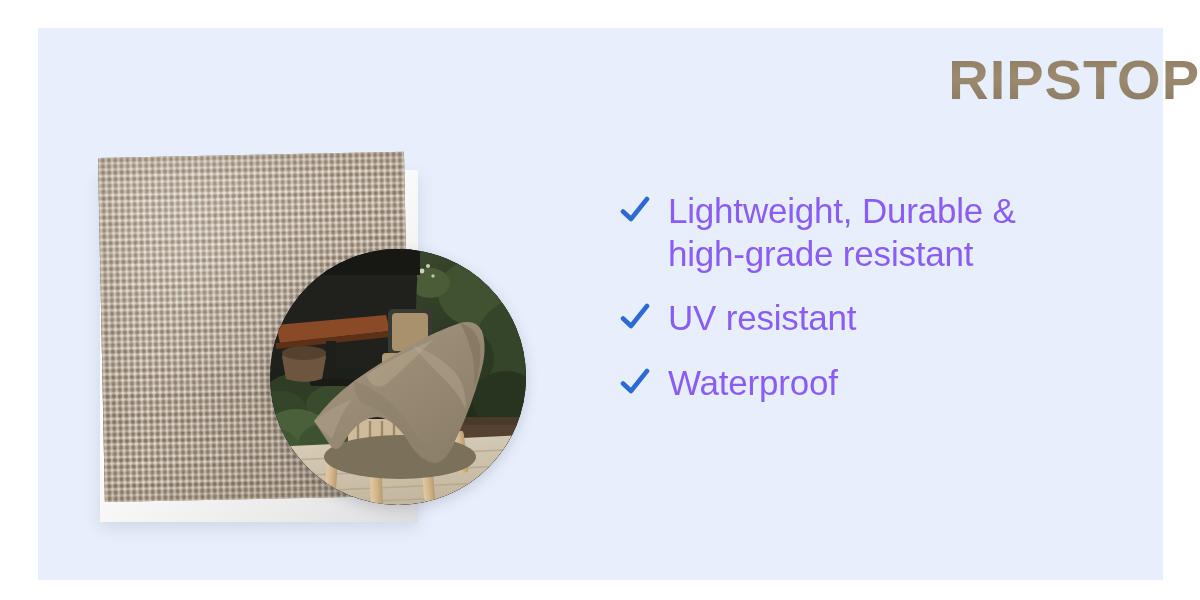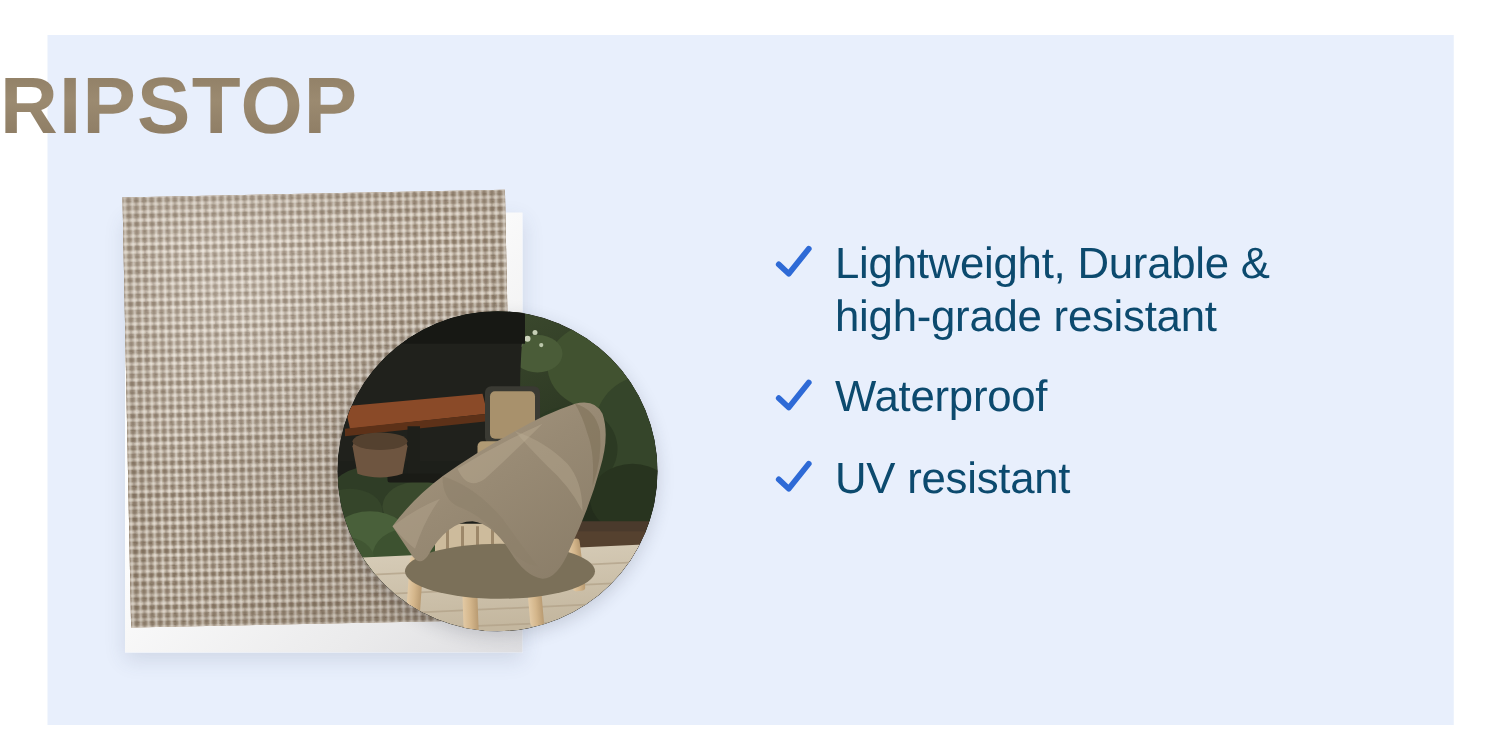--- a/index.html
+++ b/index.html
@@ -29,22 +29,22 @@
     height: 552px;
     background: #e8effc;
   }
 
   
   .title {
     position: absolute;
     left: 0;
     top: 52px;
     width: 1200px;
-    text-align: left;
-    font-size: 64px;
+    text-align: right;
+    font-size: 56px;
     font-weight: 700;
     letter-spacing: 1px;
     line-height: 1.0;
     color: #8b7a62;
     background: linear-gradient(180deg, #8e7d64 0%, #9b8a70 45%, #8b7a62 100%);
     -webkit-background-clip: text;
     background-clip: text;
     -webkit-text-fill-color: transparent;
     font-family: "Liberation Sans", "DejaVu Sans", sans-serif;
   }
@@ -157,21 +157,21 @@
     width: 30px;
     height: 34px;
     margin-top: 5px;
   }
   .check svg { display: block; width: 30px; height: 30px; }
 
   .feature-text {
     font-size: 35px;
     line-height: 1.22;
     font-weight: 400;
-    color: #0c4a6e;
+    color: #8b5cf6;
     letter-spacing: -0.2px;
     font-family: "Liberation Sans", "DejaVu Sans", sans-serif;
   }
 </style>
 </head>
 <body>
 
 <div id="banner">
 
   <div class="panel"></div>
@@ -318,28 +318,28 @@
         <span>high-grade resistant</span>
       </span>
     </li>
 
     <li class="feature">
       <span class="check">
         <svg viewBox="0 0 30 30">
             <path d="M3 16.5 L11 24 L27 4" fill="none" stroke="#2e6ad6" stroke-width="4.6" stroke-linecap="round" stroke-linejoin="round"></path>
           </svg>
       </span>
-      <span class="feature-text">Waterproof</span>
+      <span class="feature-text">UV resistant</span>
     </li>
 
     <li class="feature">
       <span class="check">
         <svg viewBox="0 0 30 30">
             <path d="M3 16.5 L11 24 L27 4" fill="none" stroke="#2e6ad6" stroke-width="4.6" stroke-linecap="round" stroke-linejoin="round"></path>
           </svg>
       </span>
-      <span class="feature-text">UV resistant</span>
+      <span class="feature-text">Waterproof</span>
     </li>
 
 
   </ul>
 
 </div>
 
 </body></html>

